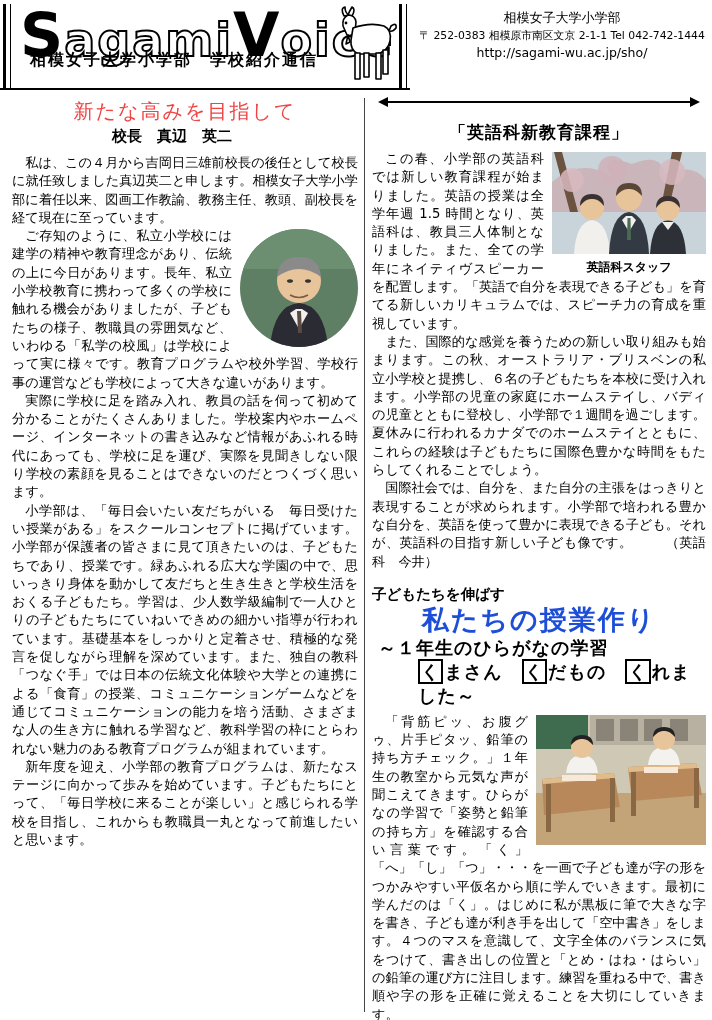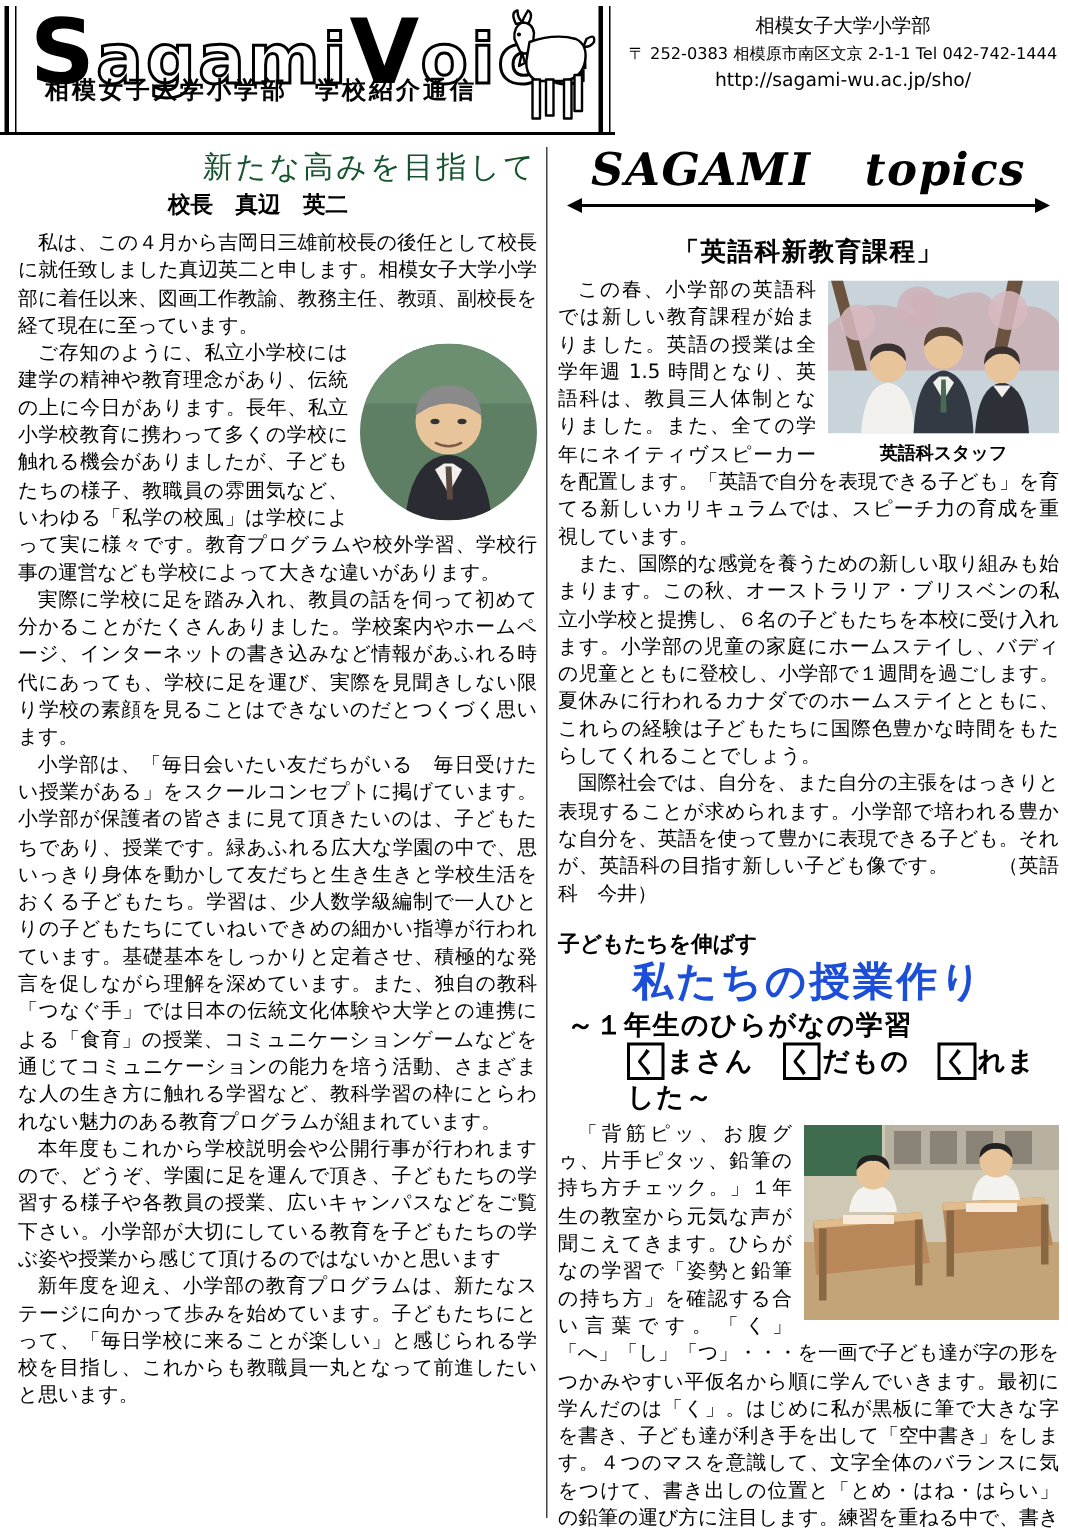--- a/index.html
+++ b/index.html
@@ -29,22 +29,22 @@
   .issue-info .l2 { font-size:13px; }
   .issue-info .l3 { font-size:10.8px; }
   .issue-info .l4 { font-size:12.5px; }
   
   .divider { position:absolute; left:364px; top:98px; height:914px; border-left:1px solid #444; }
   .col-left  { position:absolute; left:12px;  top:98px; width:346px; }
   .col-right { position:absolute; left:372px; top:96px; width:334px; }
   p.body { margin:0; text-indent:1em; text-align:justify;
     font-size:13.2px; line-height:18.3px; }
   
-  .pa-title { margin:0; color:#14532d; font-size:20px; font-weight:normal;
-    text-align:right; letter-spacing:2px; }
+  .pa-title { margin:0; color:#ef4444; font-size:20px; font-weight:normal;
+    text-align:center; letter-spacing:2px; }
   .pa-byline { text-align:center; padding-right:26px; font-weight:bold;
     font-size:15px; margin:2px 0 8px; }
   .principal-photo { float:right; width:118px; height:118px; border-radius:50%;
     overflow:hidden; margin:2px 0 4px 8px; }
   
   .topics-title { margin:0; text-align:center; font-family:"DejaVu Serif","Liberation Serif",serif;
     font-style:italic; font-weight:bold; font-size:30px; word-spacing:24px; letter-spacing:1px; }
   .topics-arrow { position:relative; width:322px; height:10px; margin:1px auto 5px; }
   .topics-arrow .bar { position:absolute; left:6px; right:6px; top:4px; height:2px; background:#000; }
   .topics-arrow .ah { position:absolute; top:0; width:0; height:0;
@@ -122,27 +122,25 @@
         <path d="M37 48 Q38 28 59 28 Q80 28 81 48 Q70 40 59 40 Q48 40 37 48 Z" fill="#8a8a8a"></path>
         <ellipse cx="50" cy="52" rx="3" ry="1.8" fill="#333"></ellipse>
         <ellipse cx="68" cy="52" rx="3" ry="1.8" fill="#333"></ellipse>
         <path d="M50 66 Q59 71 68 66" stroke="#7a5a46" stroke-width="1.6" fill="none"></path>
       </svg>
     </div>
 
     <p class="body">ご存知のように、私立小学校には建学の精神や教育理念があり、伝統の上に今日があります。長年、私立小学校教育に携わって多くの学校に触れる機会がありましたが、子どもたちの様子、教職員の雰囲気など、いわゆる「私学の校風」は学校によって実に様々です。教育プログラムや校外学習、学校行事の運営なども学校によって大きな違いがあります。</p>
     <p class="body">実際に学校に足を踏み入れ、教員の話を伺って初めて分かることがたくさんありました。学校案内やホームページ、インターネットの書き込みなど情報があふれる時代にあっても、学校に足を運び、実際を見聞きしない限り学校の素顔を見ることはできないのだとつくづく思います。</p>
     <p class="body">小学部は、「毎日会いたい友だちがいる　毎日受けたい授業がある」をスクールコンセプトに掲げています。小学部が保護者の皆さまに見て頂きたいのは、子どもたちであり、授業です。緑あふれる広大な学園の中で、思いっきり身体を動かして友だちと生き生きと学校生活をおくる子どもたち。学習は、少人数学級編制で一人ひとりの子どもたちにていねいできめの細かい指導が行われています。基礎基本をしっかりと定着させ、積極的な発言を促しながら理解を深めています。また、独自の教科「つなぐ手」では日本の伝統文化体験や大学との連携による「食育」の授業、コミュニケーションゲームなどを通じてコミュニケーションの能力を培う活動、さまざまな人の生き方に触れる学習など、教科学習の枠にとらわれない魅力のある教育プログラムが組まれています。</p>
-    <p class="body">本年度もこれから学校説明会や公開行事が行われますので、どうぞ、学園に足を運んで頂き、子どもたちの学習する様子や各教員の授業、広いキャンパスなどをご覧下さい。小学部が大切にしている教育を子どもたちの学ぶ姿や授業から感じて頂けるのではないかと思います</p>
     <p class="body">新年度を迎え、小学部の教育プログラムは、新たなステージに向かって歩みを始めています。子どもたちにとって、「毎日学校に来ることが楽しい」と感じられる学校を目指し、これからも教職員一丸となって前進したいと思います。</p>
   </div>
 
   <div class="col-right">
 
-    <h2 class="topics-title">SAGAMI topics</h2>
     <div class="topics-arrow">
       <span class="ah left"></span>
       <span class="bar"></span>
       <span class="ah right"></span>
     </div>
     <h3 class="topics-headline">「英語科新教育課程」</h3>
 
     <div class="staff-photo">
       <svg width="154" height="102" viewBox="0 0 154 102">
         <rect width="154" height="102" fill="#c9d3da"></rect>

